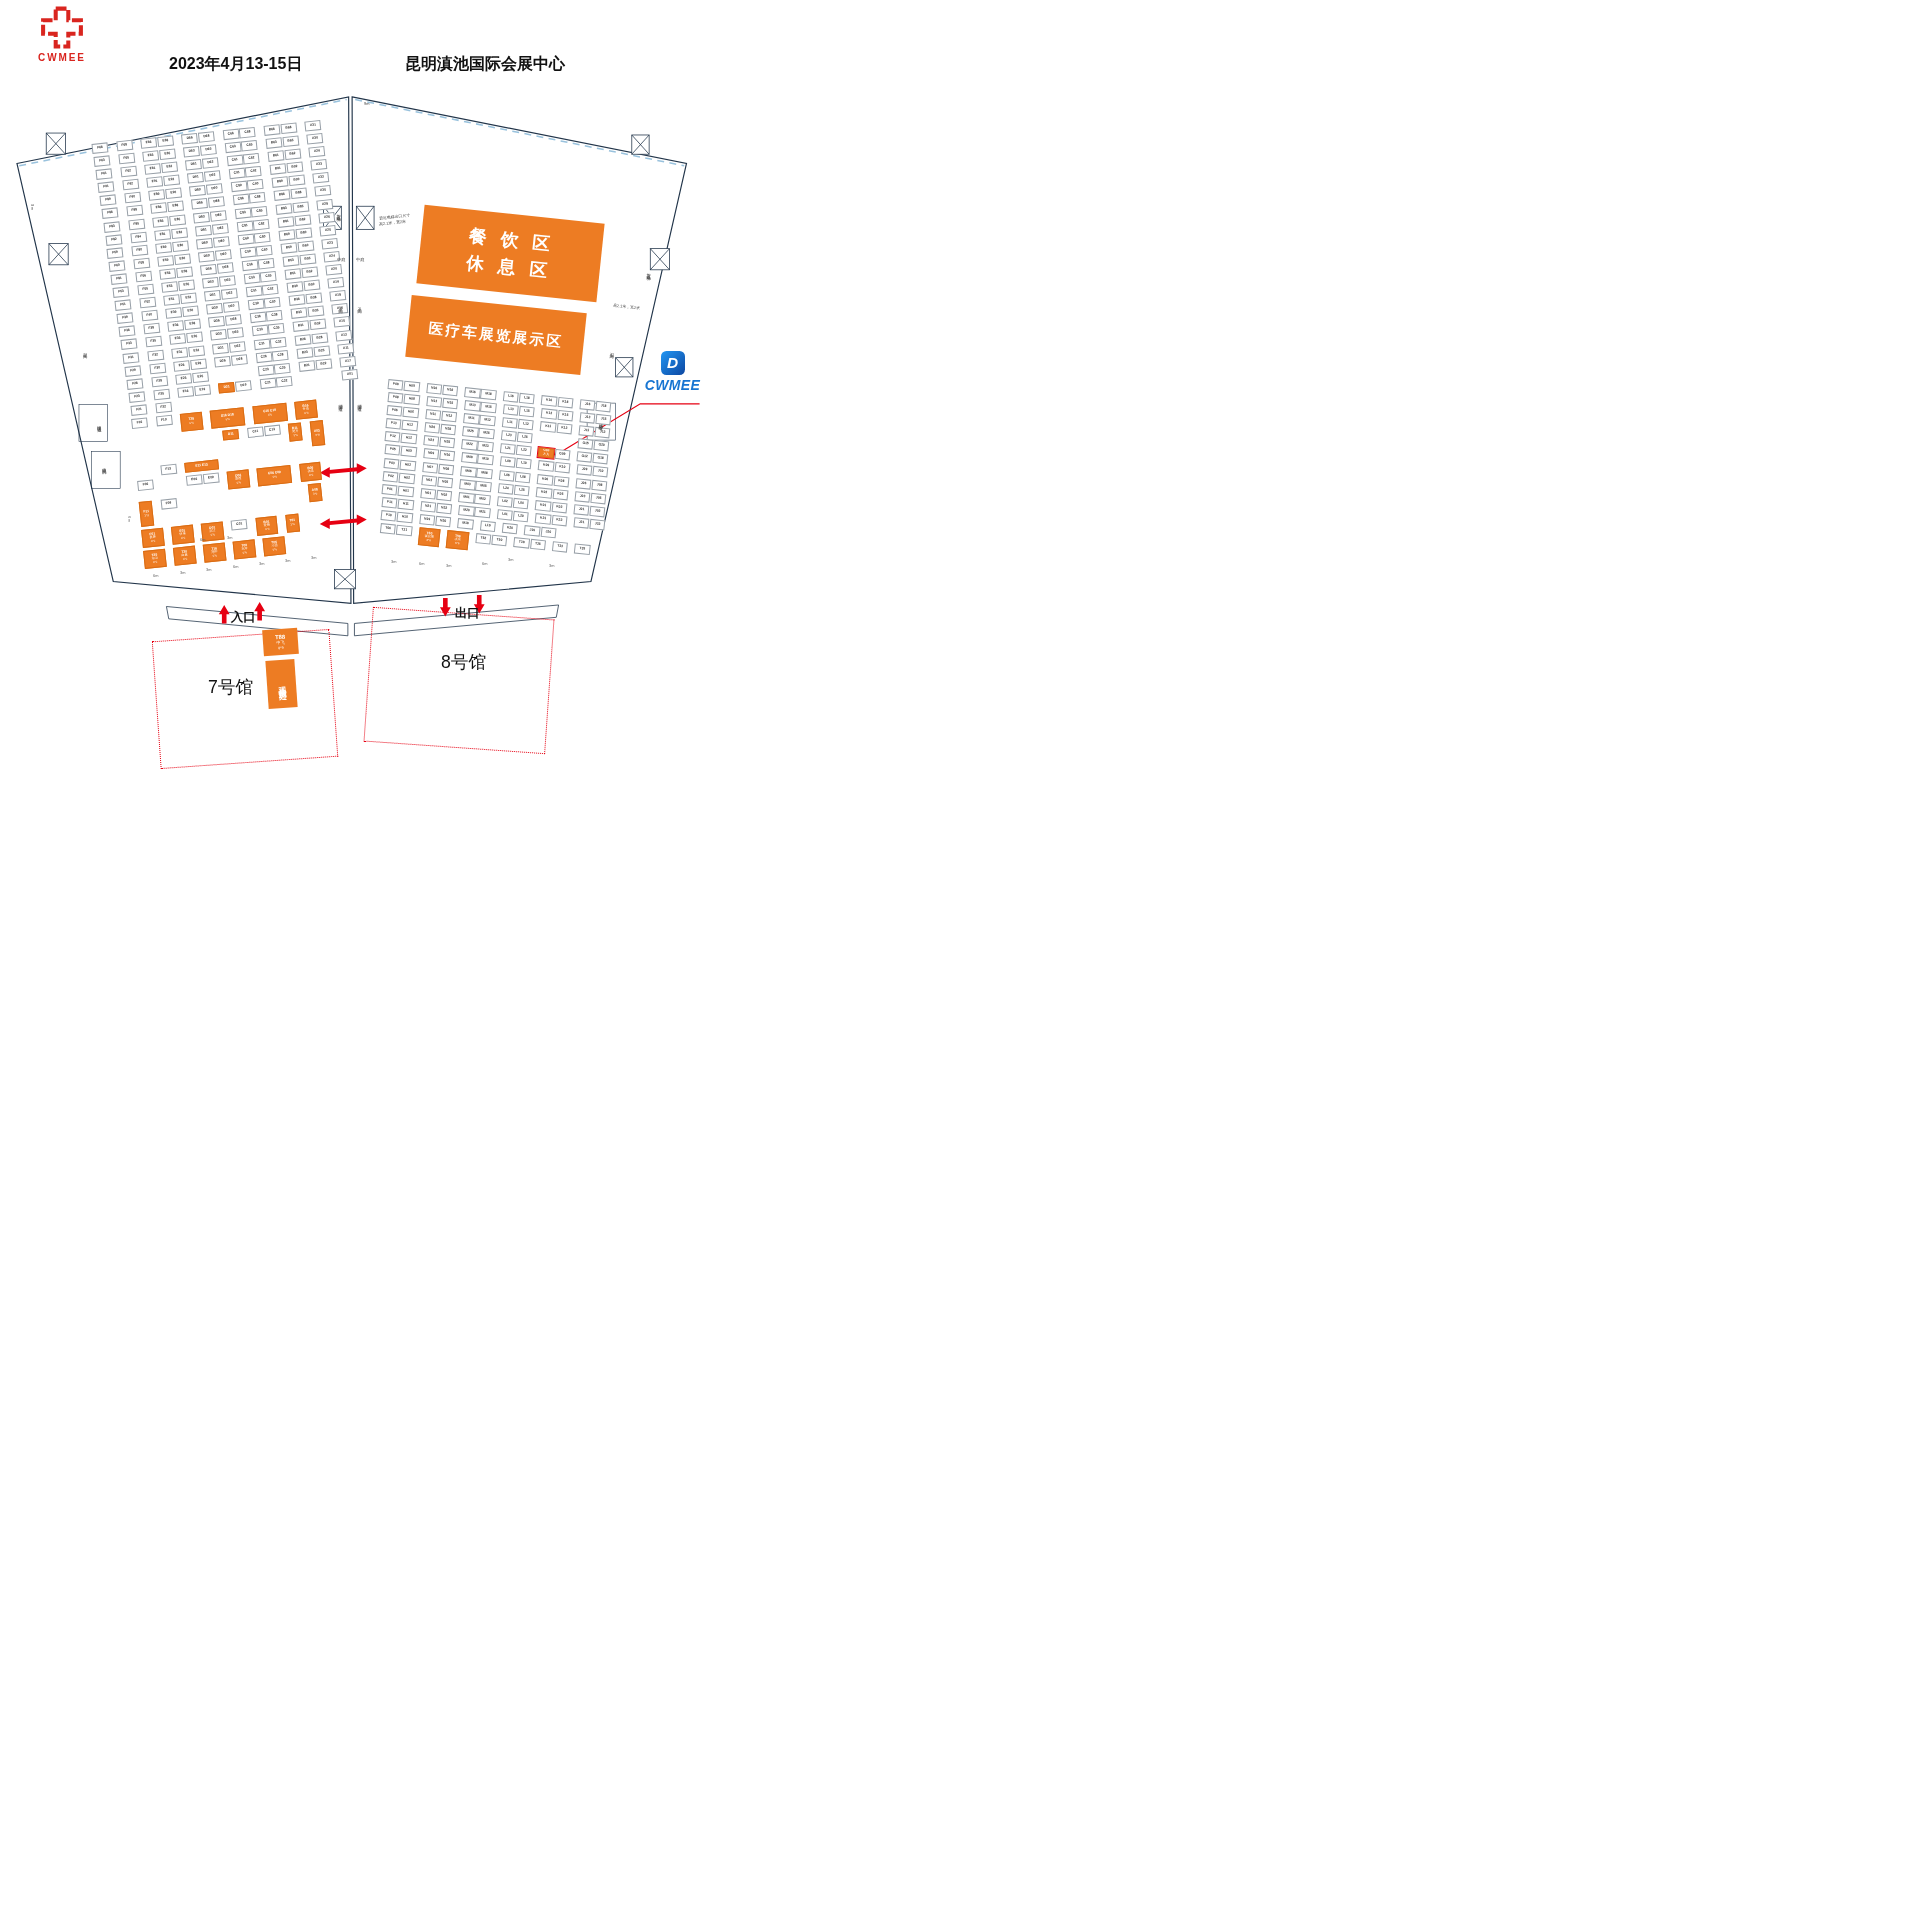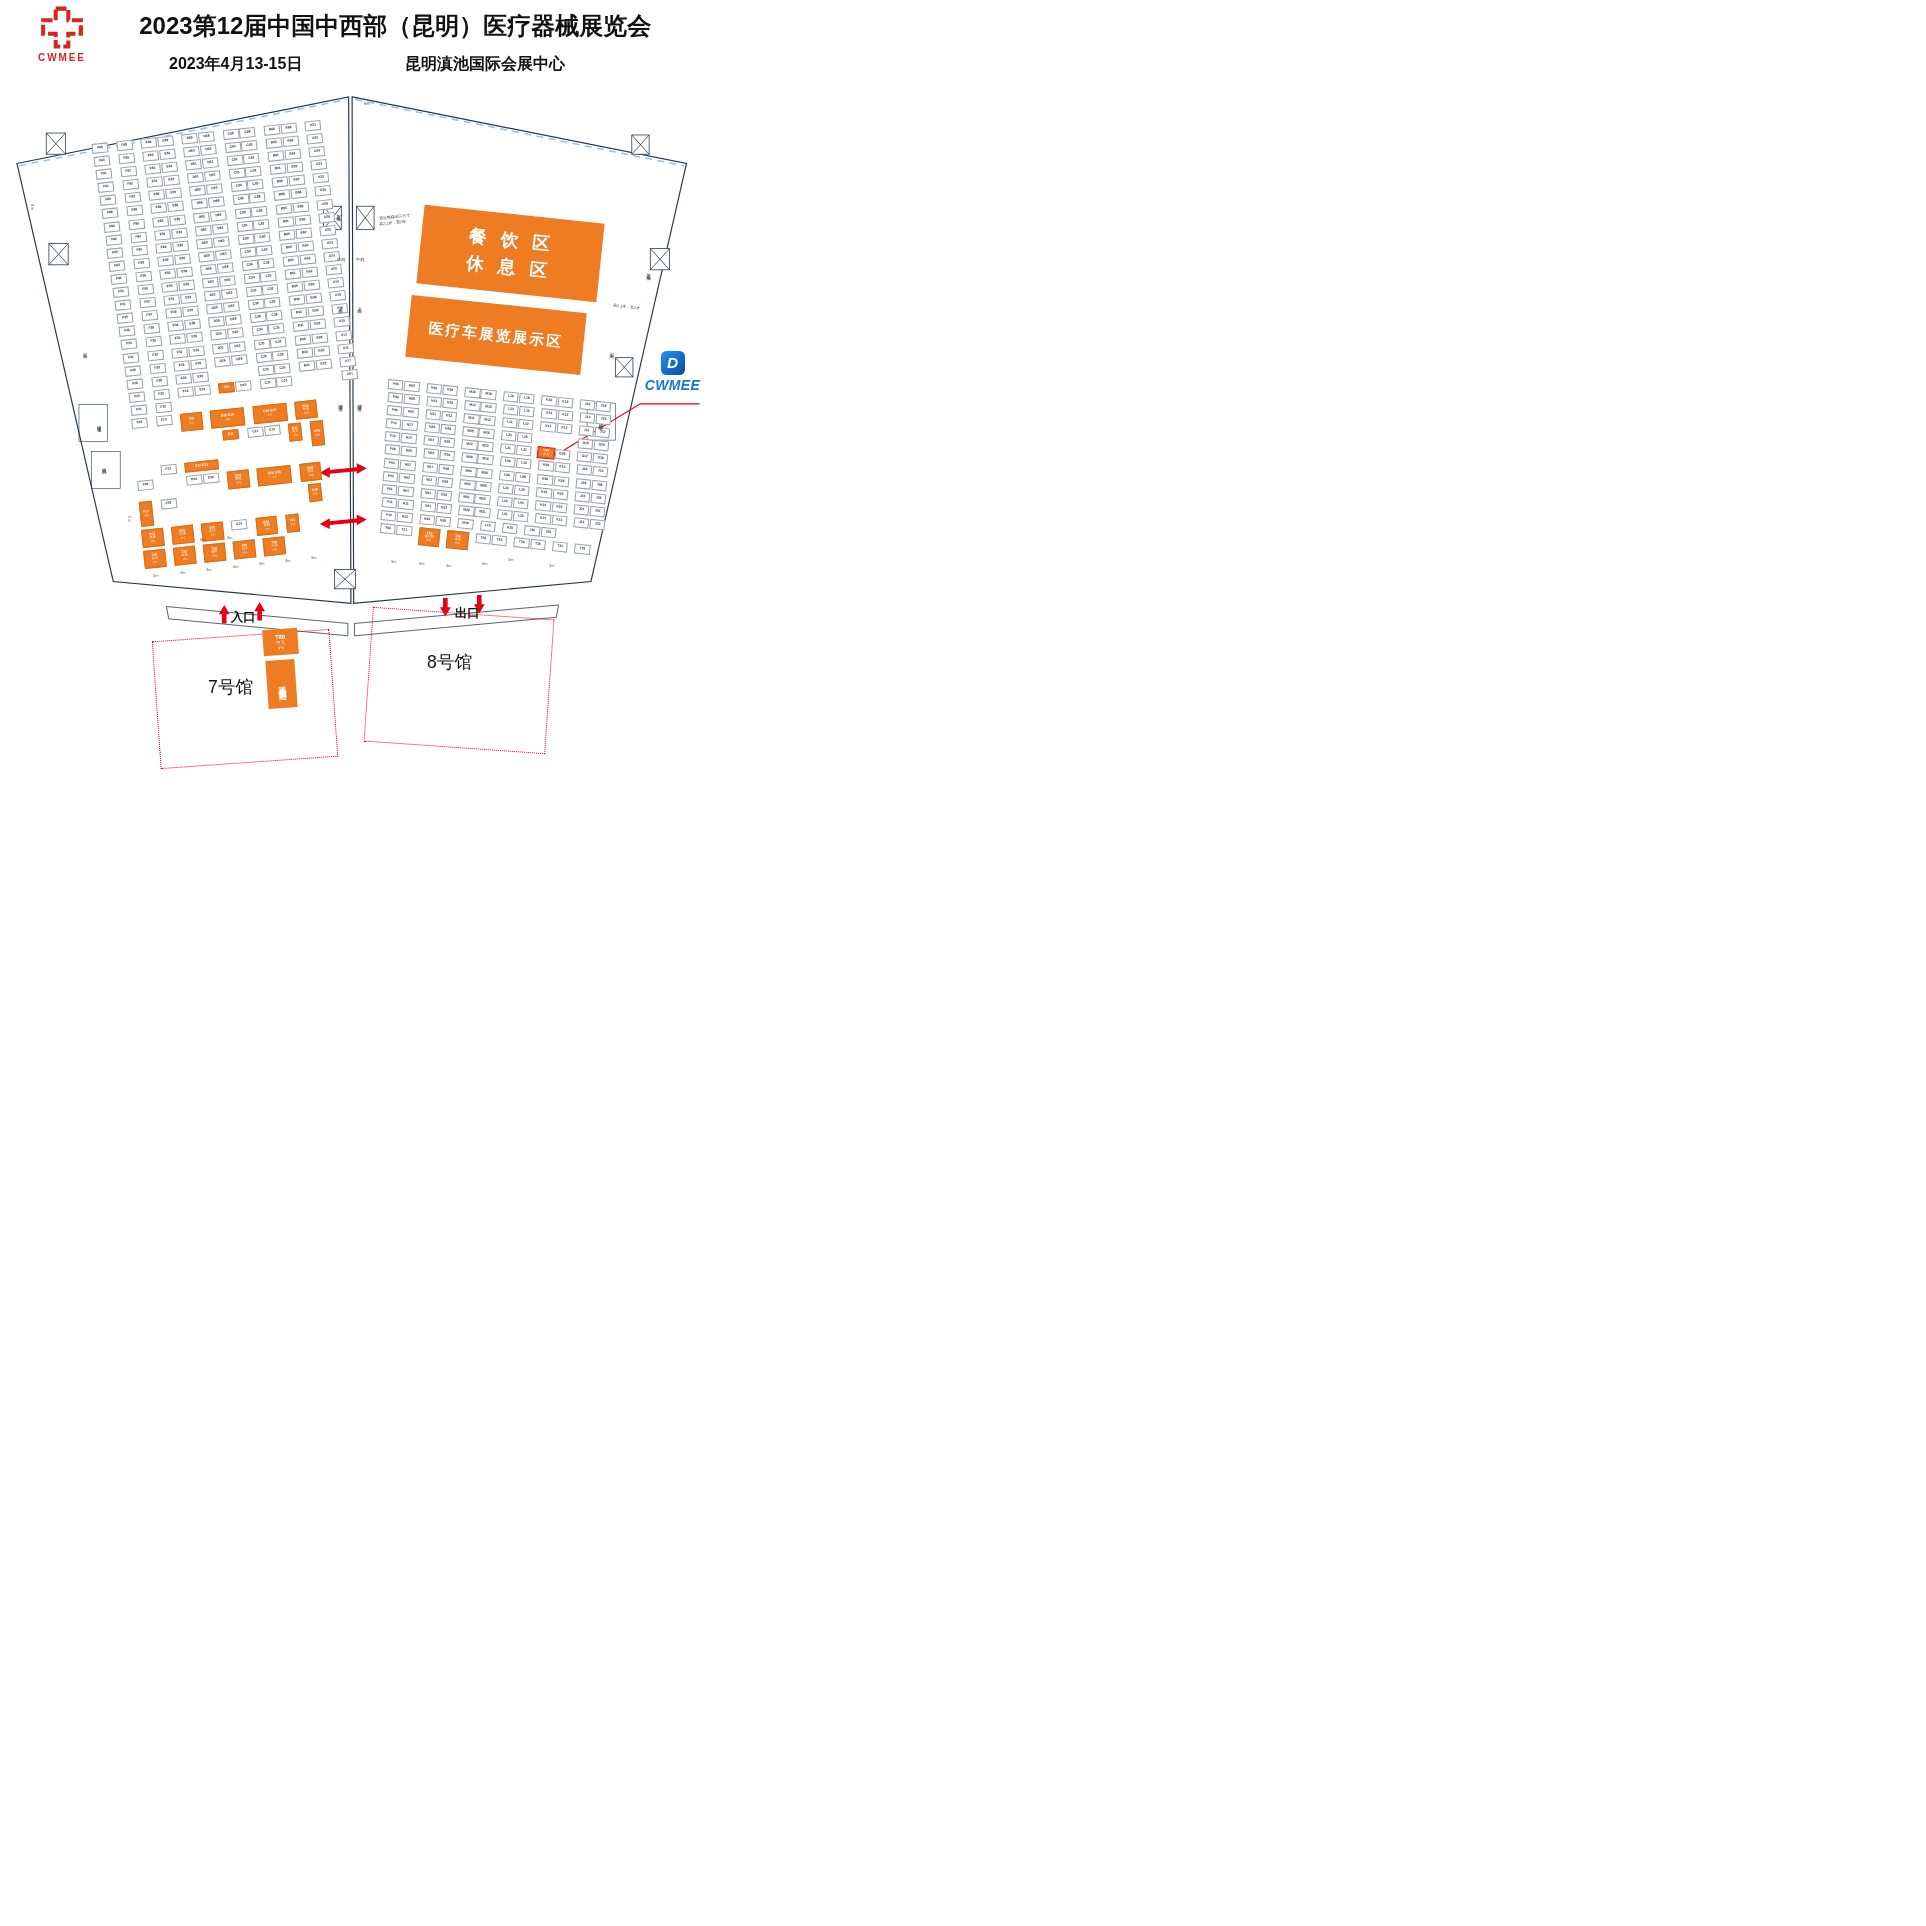--- a/index.html
+++ b/index.html
@@ -45,21 +45,21 @@
   .dawei{position:absolute;left:636px;top:351px;width:73px;text-align:center;z-index:4;}
   .dawei-icon{width:24px;height:24px;margin:0 auto 1.5px;border-radius:5.4px;background:linear-gradient(135deg,#2196f3,#0d47a1);
               color:#fff;font-style:italic;font-weight:bold;font-size:15.4px;line-height:24px;}
   .dawei-text{font-style:italic;font-weight:900;font-size:14px;color:#1976d2;letter-spacing:0.4px;}
   
   .hall-box{position:absolute;border:1.2px dotted #e60012;z-index:1;background:transparent;}
   .hall7-box{left:156px;top:635px;width:176px;height:126px;transform:rotate(-4deg);}
   .hall8-box{left:368px;top:613px;width:180px;height:133px;transform:rotate(4deg);}
   .hall-label{position:absolute;font-size:17.7px;color:#111;z-index:2;}
   .hall7-label{left:208px;top:675px;}
-  .hall8-label{left:427px;top:650px;}
+  .hall8-label{left:441px;top:650px;}
   .t88{position:absolute;left:263px;top:629px;width:35px;height:26px;background:#ed7c23;color:#fff;transform:rotate(-4deg);
        display:flex;flex-direction:column;align-items:center;justify-content:center;z-index:3;line-height:1.15;}
   .t88 .bid{font-weight:bold;font-size:5.8px;}
   .t88 .bname{font-size:4.2px;}
   .t88 .bsize{font-size:3.5px;}
   .reg{position:absolute;left:267px;top:660px;width:29px;height:48px;background:#ed7c23;color:#fff;transform:rotate(-4deg);
        display:flex;align-items:center;justify-content:center;z-index:3;}
   .reg span{writing-mode:vertical-rl;font-size:7.7px;letter-spacing:1.5px;font-weight:bold;}
   .gate-label{position:absolute;font-size:12.3px;font-weight:bold;color:#111;z-index:3;}
   .gate-entrance{left:231px;top:609px;}
@@ -73,21 +73,20 @@
 <body>
 
 <div class="page">
 
   <div class="logo-wrap">
     <svg width="46" height="45" viewBox="0 0 100 100">
       <path d="M36 8 h28 v26 h28 v30 h-28 v28 h-28 v-28 h-28 v-30 h28 z" fill="none" stroke="#d9251f" stroke-width="9" stroke-dasharray="24 7"></path>
     </svg>
     <div class="logo-text">CWMEE</div>
   </div>
-  <div class="title">2023第12届中国中西部（昆明）医疗器械展览会</div>
   <div class="sub-date">2023年4月13-15日</div>
   <div class="sub-venue">昆明滇池国际会展中心</div>
 
   <div class="plan">
 
     <svg class="plan-svg" width="710" height="770" viewBox="0 0 1843 1998">
 
       <polygon points="44,424 905,251 911,1566 294,1509" fill="#ffffff" stroke="#22354a" stroke-width="3"></polygon>
       <polygon points="914,251 1782,424 1534,1509 918,1566" fill="#ffffff" stroke="#22354a" stroke-width="3"></polygon>
 

